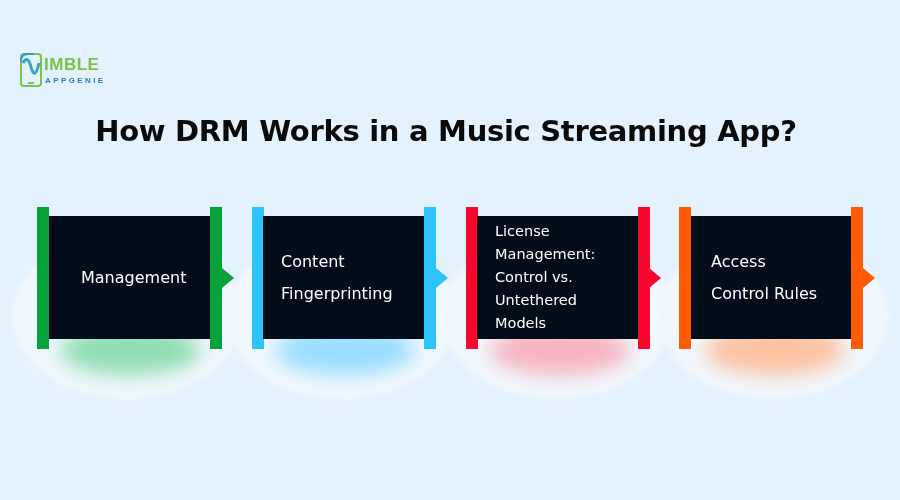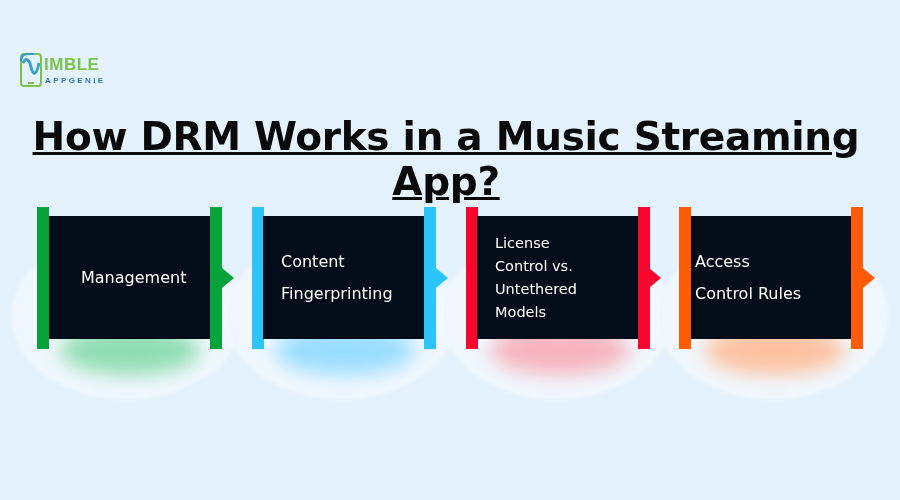--- a/index.html
+++ b/index.html
@@ -18,21 +18,21 @@
   }
   .logo-sub {
     position: absolute; left: 27px; top: 26px;
     font-family: "Liberation Sans", sans-serif; font-weight: bold;
     font-size: 8px; letter-spacing: 2.4px; color: #2b7bc7; line-height: 8px;
   }
   .title {
     position: absolute; left: 0; width: 892px; top: 114px;
     text-align: center;
     font-family: "DejaVu Sans", sans-serif; font-weight: bold;
-    font-size: 39px; color: #0a0a0a; letter-spacing: -0.3px; text-decoration: underline;
+    font-size: 29px; color: #0a0a0a; letter-spacing: -0.3px;
   }
   .halo {
     position: absolute; border-radius: 50%;
     background: radial-gradient(ellipse at 50% 50%, #f7fbff 0%, #f1f8fe 60%, #ebf5fd 100%);
     box-shadow: 0 0 6px rgba(255,255,255,0.6);
   }
   .glow {
     position: absolute; border-radius: 50%;
     filter: blur(10px);
   }
@@ -101,32 +101,33 @@
   </div>
   <div class="bar" style="left:172px; background:#2dc3fb;"></div>
   <div class="arrow" style="left:184px; border-left-color:#2dc3fb;"></div>
 </div>
 
 <div class="step" style="left:466px; width:197px;">
   <div class="bar" style="left:0; background:#f9062e;"></div>
   <div class="box" style="left:11px; width:161px;">
     <div class="box-text dense">
       <div>License</div>
+      <div>Management:</div>
       <div>Control vs.</div>
       <div>Untethered</div>
       <div>Models</div>
     </div>
   </div>
   <div class="bar" style="left:172px; background:#f9062e;"></div>
   <div class="arrow" style="left:183px; border-left-color:#f9062e;"></div>
 </div>
 
 <div class="step" style="left:679px; width:197px;">
   <div class="bar" style="left:0; background:#ff5a06;"></div>
   <div class="box" style="left:12px; width:160px;">
-    <div class="box-text" style="padding-left:4px;">
+    <div class="box-text" style="padding-left:20px;">
       <div>Access</div>
       <div>Control Rules</div>
     </div>
   </div>
   <div class="bar" style="left:172px; background:#ff5a06;"></div>
   <div class="arrow" style="left:184px; border-left-color:#ff5a06;"></div>
 </div>
 
 </body></html>

